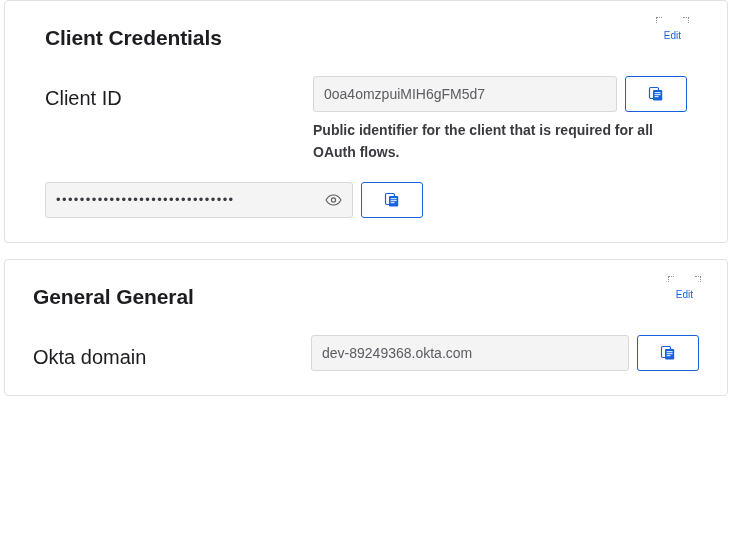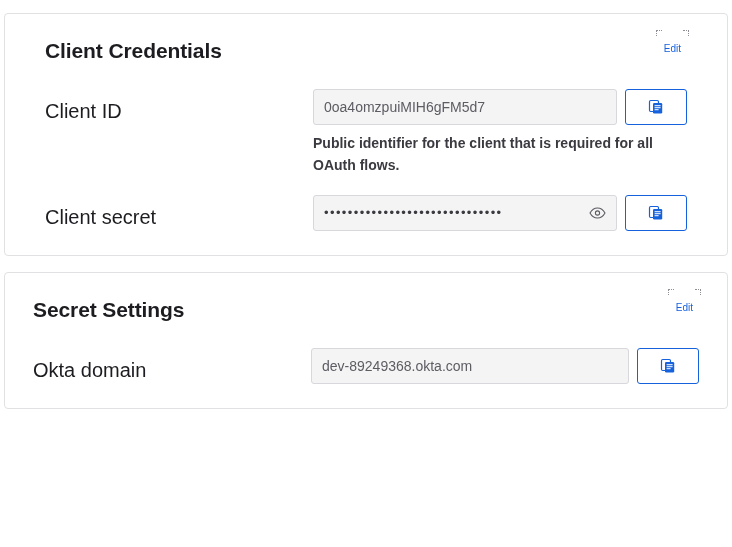--- a/index.html
+++ b/index.html
@@ -18,21 +18,21 @@
 
   .page {
     width: 732px;
     padding: 0 4px;
   }
 
   .card {
     border: 1px solid #e1e1e4;
     border-radius: 4px;
     background: #ffffff;
-    margin: 13px 0 16px 0;
+    margin: 0 0 16px 0;
     position: relative;
   }
 
   .card-inner {
     padding: 24px 40px 24px 40px;
   }
 
   .card-header {
     display: flex;
     align-items: flex-start;
@@ -211,21 +211,20 @@
                   <rect x="6.6" y="10.2" width="4" height="1" fill="#ffffff"></rect>
                 </svg>
               </span>
             </button>
           </div>
           <div class="help-text">Public identifier for the client that is required for all OAuth flows.</div>
         </div>
       </div>
 
       <div class="field-row">
-        <div class="field-label">Client secret</div>
         <div class="field-control">
           <div class="input-group">
             <div class="readonly-input">
               <span class="val secret-dots">••••••••••••••••••••••••••••••</span>
               <span class="eye-btn">
                 <svg width="17" height="12" viewBox="0 0 17 12" fill="none" xmlns="http://www.w3.org/2000/svg">
                   <path d="M1 6C3 2.4 5.8 1 8.5 1S14 2.4 16 6c-2 3.6-4.8 5-7.5 5S3 9.6 1 6Z" stroke="#5c5c63" stroke-width="1.1" fill="none"></path>
                   <circle cx="8.5" cy="6" r="2.1" stroke="#5c5c63" stroke-width="1.1" fill="none"></circle>
                 </svg>
               </span>
@@ -244,21 +243,21 @@
           </div>
         </div>
       </div>
 
     </div>
   </section>
 
   <section class="card card-general">
     <div class="card-inner">
       <div class="card-header">
-        <h2 class="card-title">Secret Settings</h2>
+        <h2 class="card-title">General General</h2>
         <span class="edit-wrap">
           <a class="edit-link">Edit</a>
         </span>
       </div>
 
       <div class="field-row">
         <div class="field-label">Okta domain</div>
         <div class="field-control">
           <div class="input-group">
             <div class="readonly-input">

